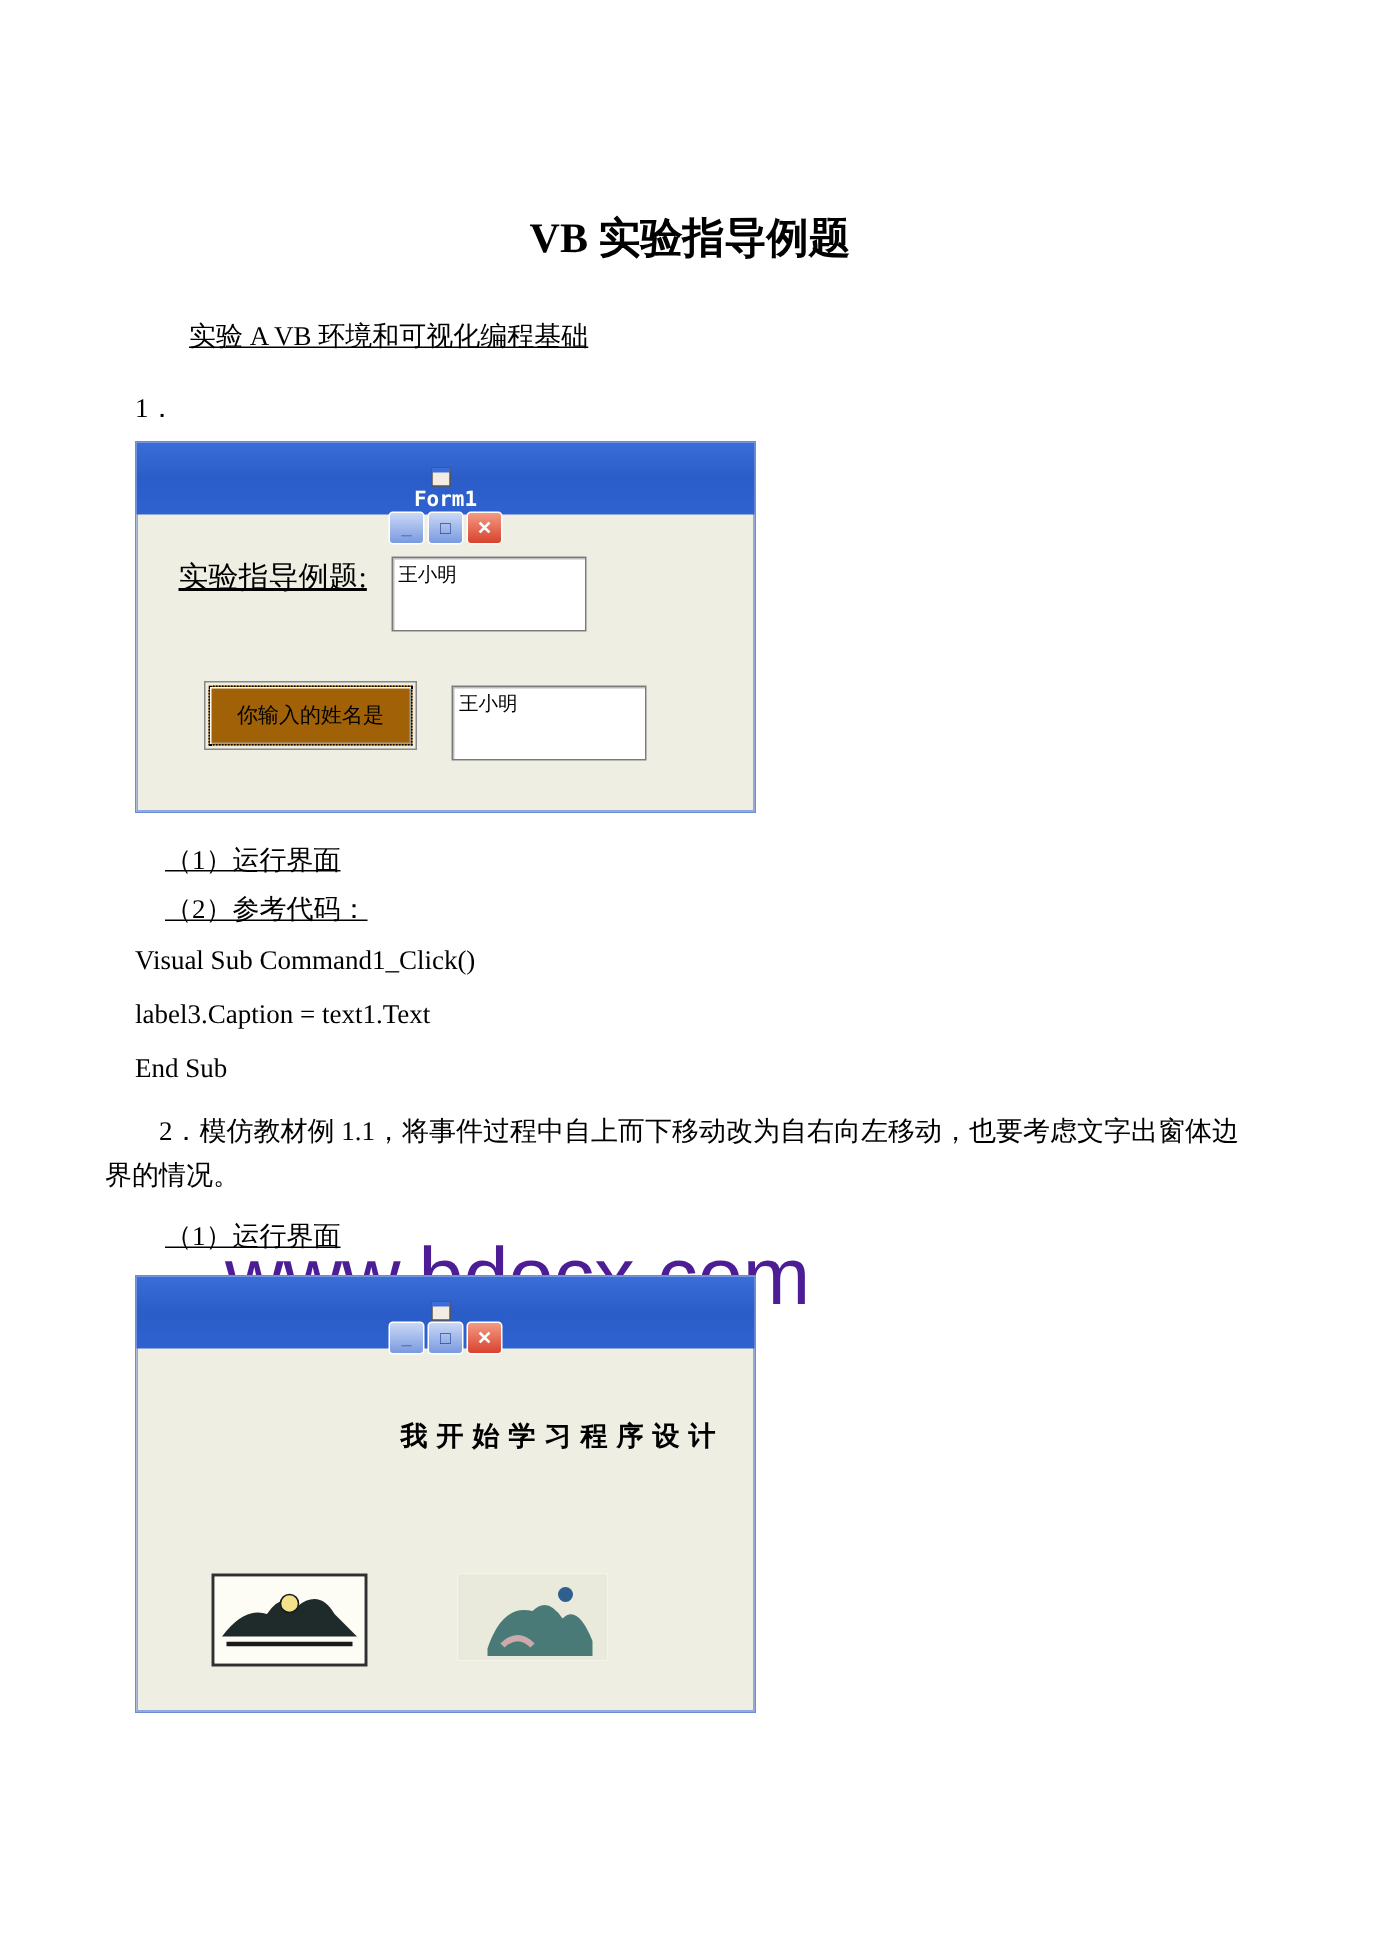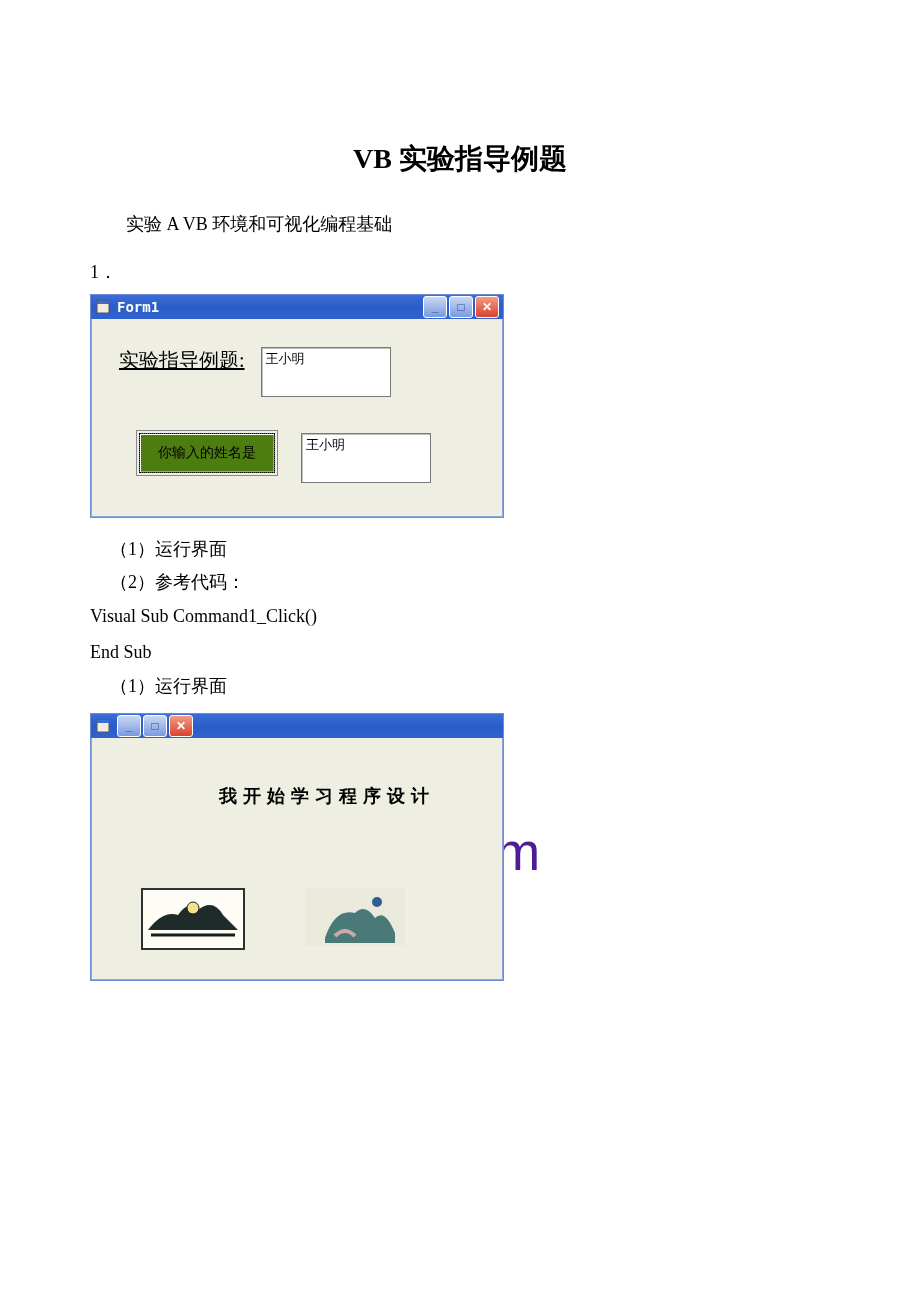--- a/index.html
+++ b/index.html
@@ -18,20 +18,21 @@
     font-size: 28px;
     font-weight: bold;
     font-family: "Times New Roman", "SimSun", serif;
     margin-top: 90px;
     margin-bottom: 30px;
   }
   .body-text {
     font-size: 18px;
     line-height: 1.8;
     margin-left: 30px;
+    text-decoration: underline;
   }
   .indent {
     text-indent: 2em;
   }
   .num-text {
     font-size: 18px;
     margin-left: 30px;
     margin-top: 20px;
     margin-bottom: 10px;
   }
@@ -42,25 +43,26 @@
     border: 1px solid #6e8bd6;
     width: 412px;
     background: #eeeee2;
     box-shadow: 0 0 0 1px #8ea8dd inset;
   }
   .titlebar {
     background: linear-gradient(to bottom, #3b6dd8 0%, #2b5dc9 50%, #2f62d0 100%);
     height: 16px;
     display: flex;
     align-items: center;
-    padding: 4px 4px;
+    padding: 16px 4px;
     color: #fff;
     font-family: "SimSun", monospace;
     font-weight: bold;
     font-size: 14px;
+    flex-direction: column;
   }
   .sysicon {
     width: 16px;
     height: 16px;
     margin-right: 6px;
     display: inline-flex;
     align-items: center;
     justify-content: center;
   }
   .title-text {
@@ -129,21 +131,21 @@
     height: 44px;
     padding: 2px 4px;
     font-size: 13px;
     font-family: "SimSun", sans-serif;
     box-shadow: inset 1px 1px 0 #bdbdbd;
   }
   .vb-button {
     border: 1px dotted #000;
     outline: 1px solid #888;
     outline-offset: 2px;
-    background: #4d7c0f;
+    background: #a16207;
     font-size: 14px;
     font-family: "SimSun", sans-serif;
     padding: 10px 18px;
     margin-left: 30px;
     margin-right: 26px;
     box-shadow: 1px 1px 0 #fff inset, -1px -1px 0 #a0a0a0 inset;
   }
   .label-plain {
     border: 1px solid #7a7a7a;
     background: #fff;
@@ -181,21 +183,21 @@
   .client2 {
     padding: 20px;
     text-align: center;
   }
   .study-text {
     font-family: "SimHei", "黑体", sans-serif;
     font-size: 18px;
     font-weight: bold;
     letter-spacing: 6px;
     margin: 26px auto 80px 60px;
-    text-align: center;
+    text-align: right;
   }
   .img-row {
     display: flex;
     gap: 60px;
     margin-left: 30px;
     margin-bottom: 10px;
   }
   .img-placeholder {
     width: 100px;
     height: 58px;
@@ -243,22 +245,24 @@
       </div>
     </div>
   </div>
 
   <div class="watermark">www.bdocx.com</div>
 
   <div class="body-text" style="margin-left:50px;">（1）运行界面</div>
   <div class="body-text" style="margin-left:50px;">（2）参考代码：</div>
 
   <div class="code">Visual Sub Command1_Click()</div>
+  <div class="code">label3.Caption = text1.Text</div>
   <div class="code">End Sub</div>
 
+  <div class="para para-indent">2．模仿教材例 1.1，将事件过程中自上而下移动改为自右向左移动，也要考虑文字出窗体边界的情况。</div>
 
   <div class="body-text" style="margin-left:50px;">（1）运行界面</div>
 
   <div class="window">
     <div class="titlebar">
       <span class="sysicon">
         <svg width="14" height="14" viewBox="0 0 14 14">
           <rect x="1" y="1" width="12" height="12" fill="#f4ece0" stroke="#555" stroke-width="1"></rect>
           <rect x="1" y="1" width="12" height="3" fill="#3b6dd8"></rect>
         </svg>

